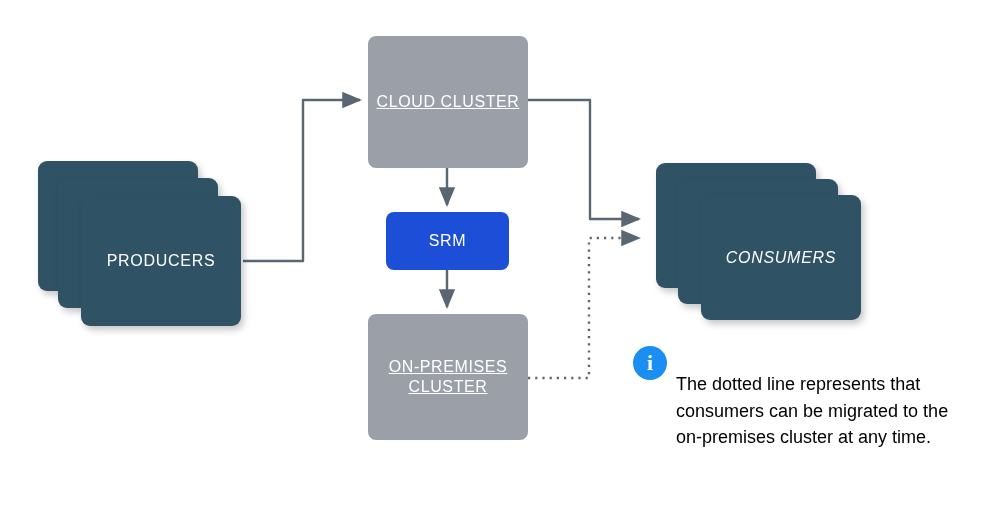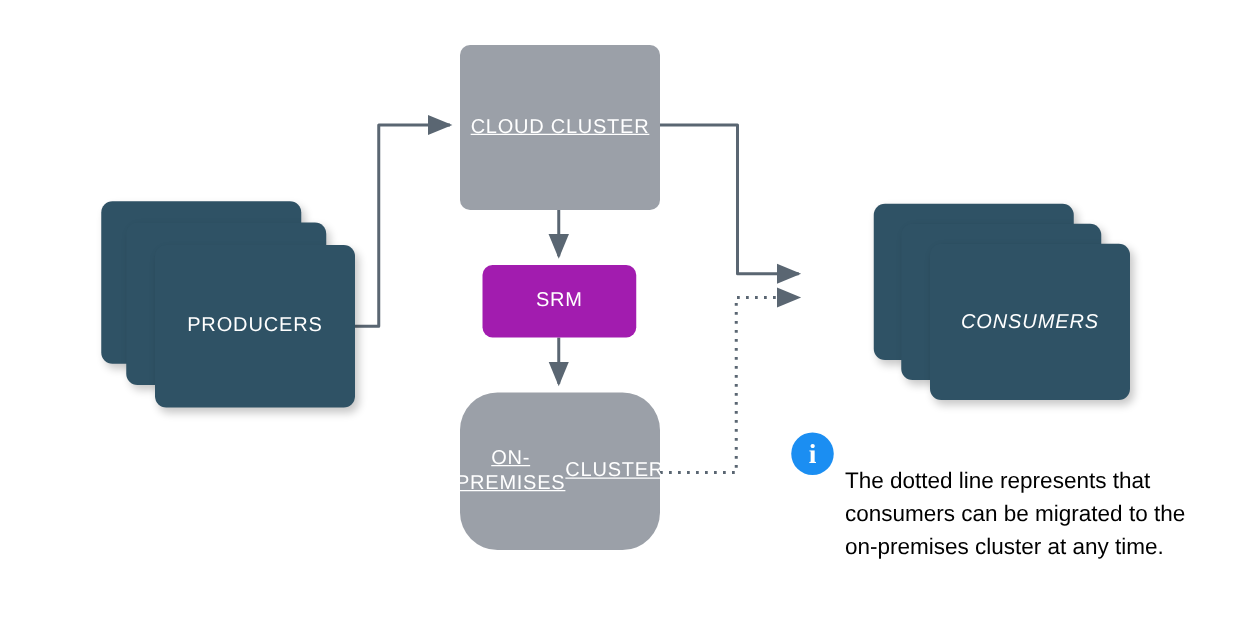--- a/index.html
+++ b/index.html
@@ -30,29 +30,28 @@
     letter-spacing: 0.6px;
     line-height: 1.28;
     box-sizing: border-box;
   }
   .node-gray {
     background: #9ba0a8;
     font-size: 16px;
     text-decoration: underline;
   }
   .node-teal {
-    background: #a21caf;
+    background: #1d4ed8;
     font-size: 16px;
     align-items: center;
   }
 
   
   .stack {
     position: absolute;
-    margin-left: 43px;
   }
   .card {
     position: absolute;
     background: #2f5265;
     border-radius: 9px;
     box-shadow: 3px 4px 7px rgba(0,0,0,0.22);
   }
   .card-front {
     display: flex;
     align-items: center;
@@ -131,21 +130,21 @@
   </div>
 
   <div class="node node-gray" style="left:368px; top:36px; width:160px; height:132px;">
     <span>CLOUD CLUSTER</span>
   </div>
 
   <div class="node node-teal" style="left:386px; top:212px; width:123px; height:58px;">
     <span>SRM</span>
   </div>
 
-  <div class="node node-gray" style="left:368px; top:314px; width:160px; height:126px; flex-direction:row;border-radius:30px;">
+  <div class="node node-gray" style="left:368px; top:314px; width:160px; height:126px; flex-direction:column;">
     <span>ON-PREMISES</span>
     <span>CLUSTER</span>
   </div>
 
   <div class="stack" style="left:656px; top:163px; width:210px; height:160px;font-style:italic;">
     <div class="card" style="left:0px; top:0px; width:160px; height:125px;"></div>
     <div class="card" style="left:22px; top:16px; width:160px; height:125px;"></div>
     <div class="card card-front" style="left:45px; top:32px; width:160px; height:125px;">
       <span>CONSUMERS</span>
     </div>

